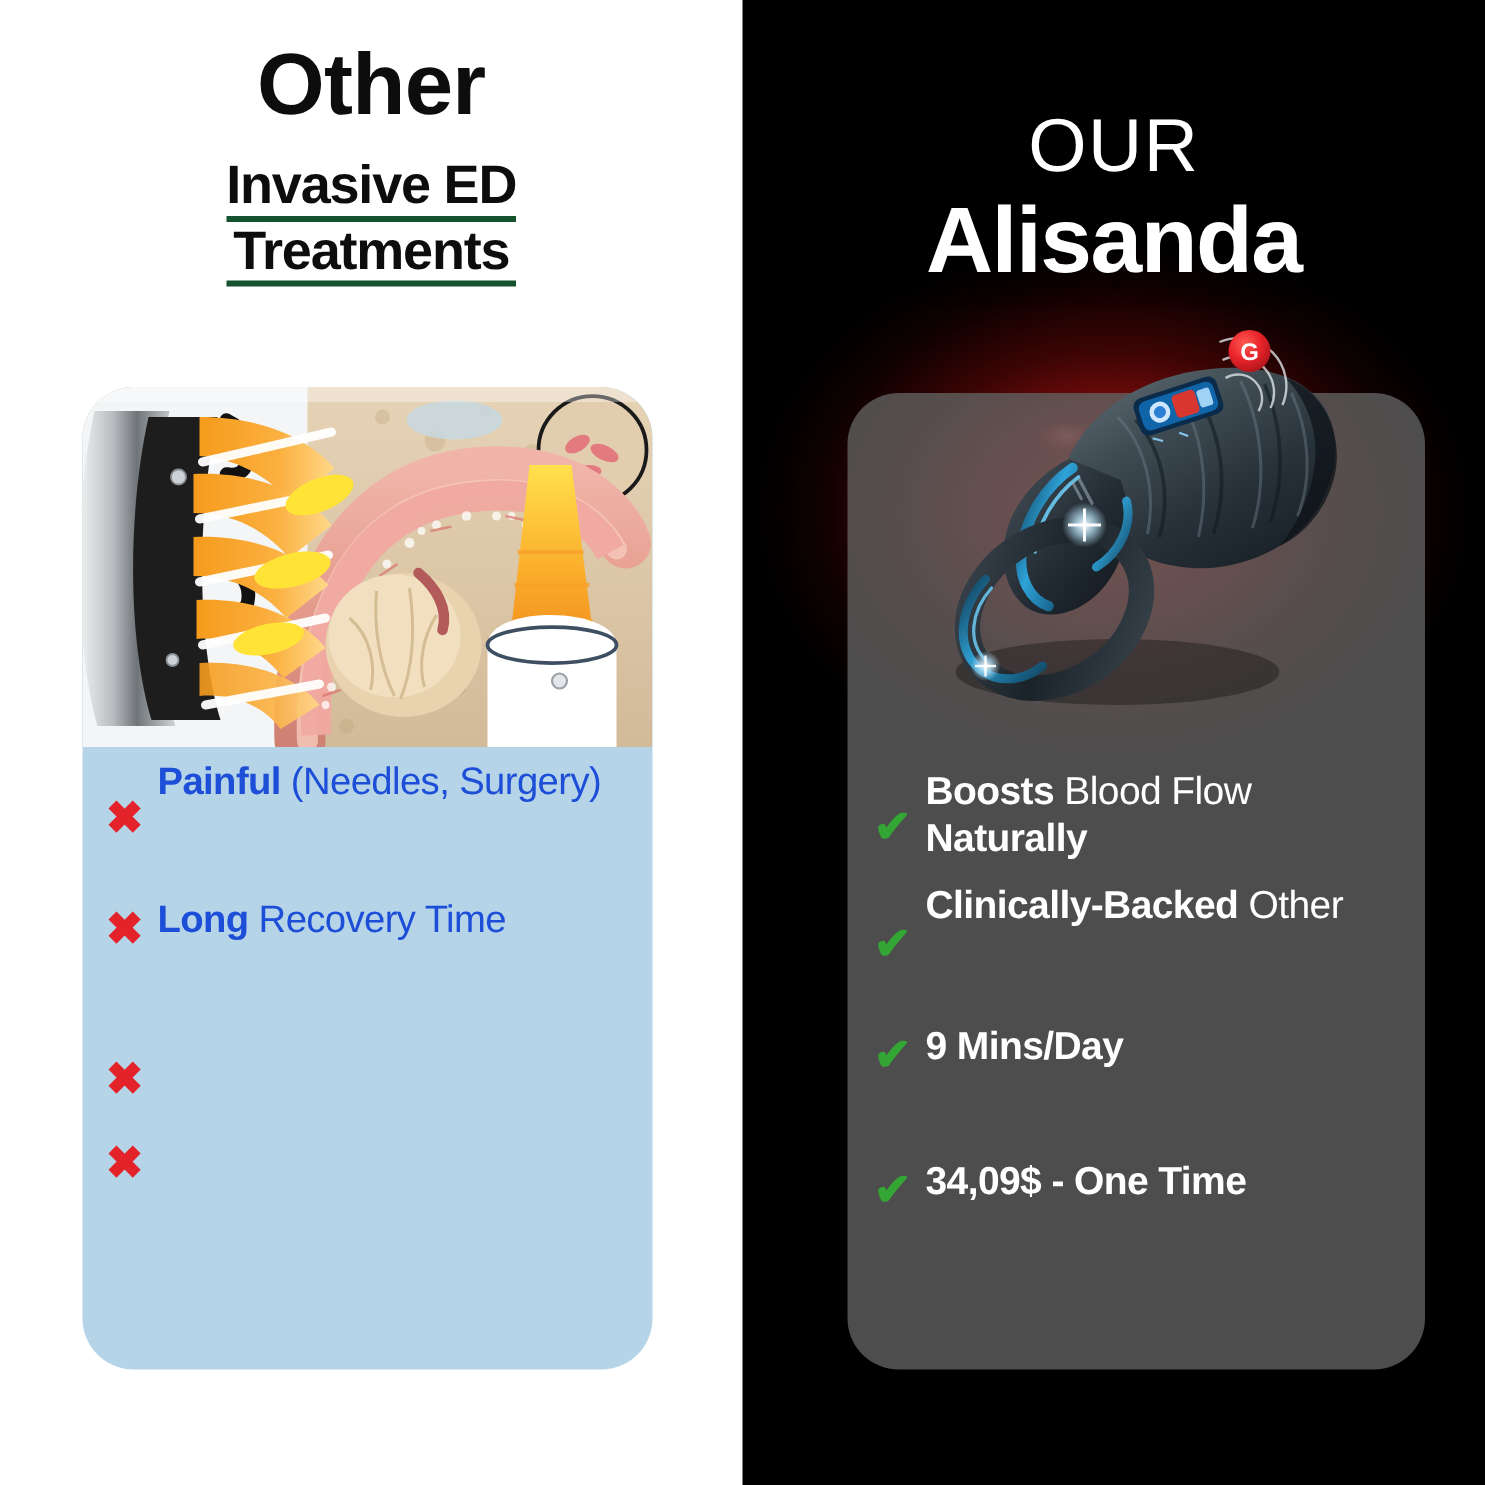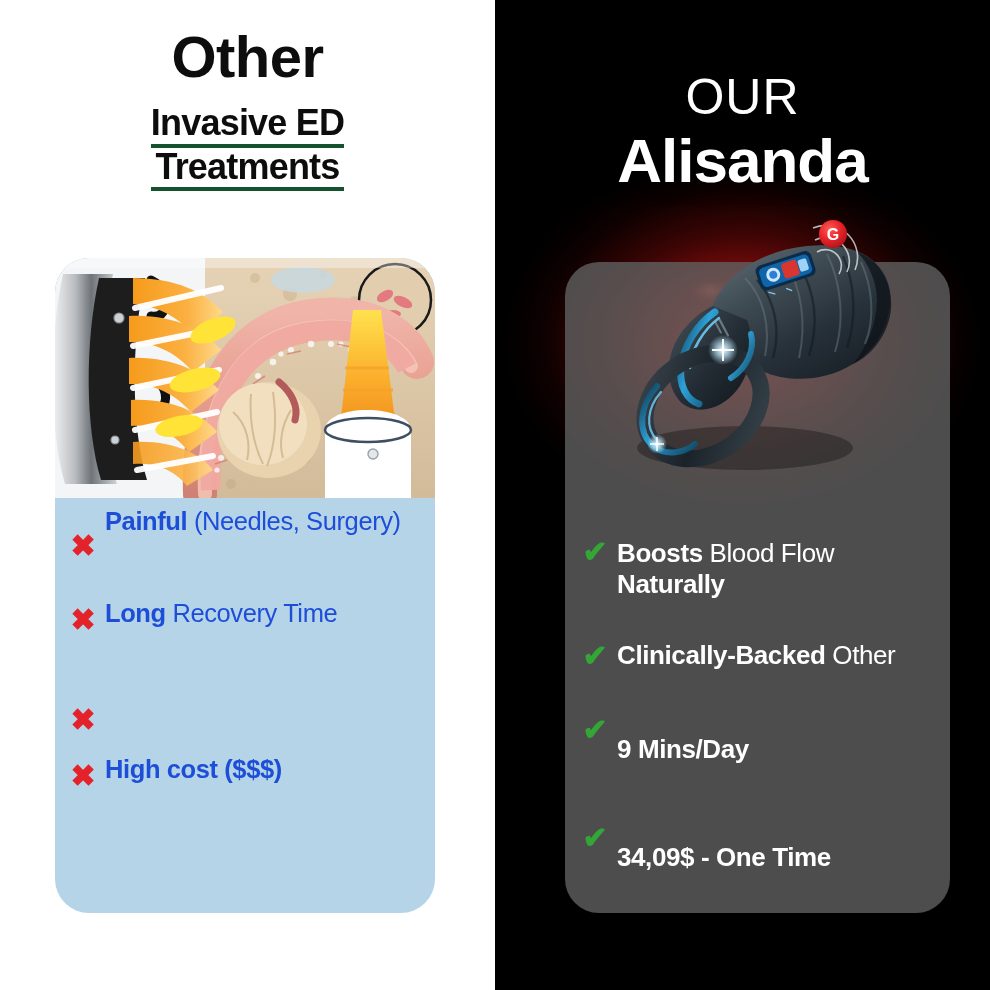--- a/index.html
+++ b/index.html
@@ -166,21 +166,21 @@
   .bullets-left .row:nth-child(2) { margin-bottom:42px; }
   .bullets-left .row:nth-child(3) { margin-bottom:16px; }
   .bullets-left .row:nth-child(1) .mark { padding-top:22px; }
   .bullets-left .row:nth-child(3) .mark { padding-top:22px; }
 
   .bullets-right .row:nth-child(1) { margin-bottom:14px; }
   .bullets-right .row:nth-child(2) { margin-bottom:34px; }
   .bullets-right .row:nth-child(3) { margin-bottom:50px; }
   .bullets-right .row:nth-child(1) .mark { padding-top:22px; }
   .bullets-right .row:nth-child(2) .mark { padding-top:24px; }
-  .bullets-right .txt { font-size:26px;margin-top:26px; }
+  .bullets-right .txt { font-size:26px; }
 
   
   .device-wrap {
     position:absolute;
     left:100px; top:200px;
     width:340px; height:300px;
     z-index:5;
   }
 </style>
 </head>
@@ -362,21 +362,20 @@
           <div class="mark x">✖</div>
           <div class="txt"><b>Long</b><span class="reg"> Recovery Time</span></div>
         </div>
 
         <div class="row">
           <div class="mark x">✖</div>
         </div>
 
         <div class="row">
           <div class="mark x">✖</div>
-          <div class="txt"><b>High cost ($$$)</b></div>
         </div>
 
       </div>
     </div>
   </div>
 
   <div class="panel-right">
 
     <div class="glow"></div>
     <div class="glow-spark"></div>

